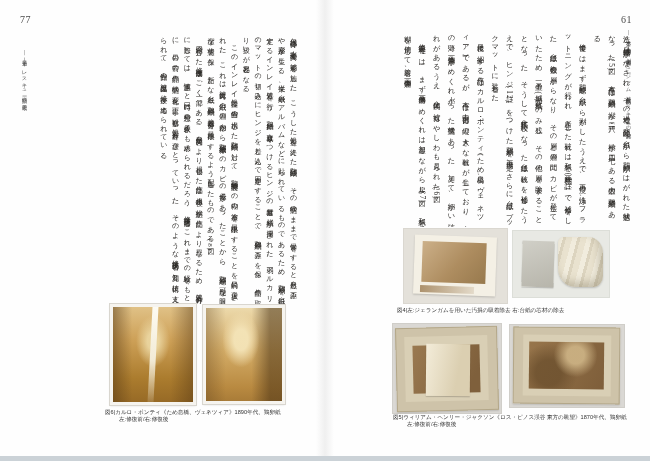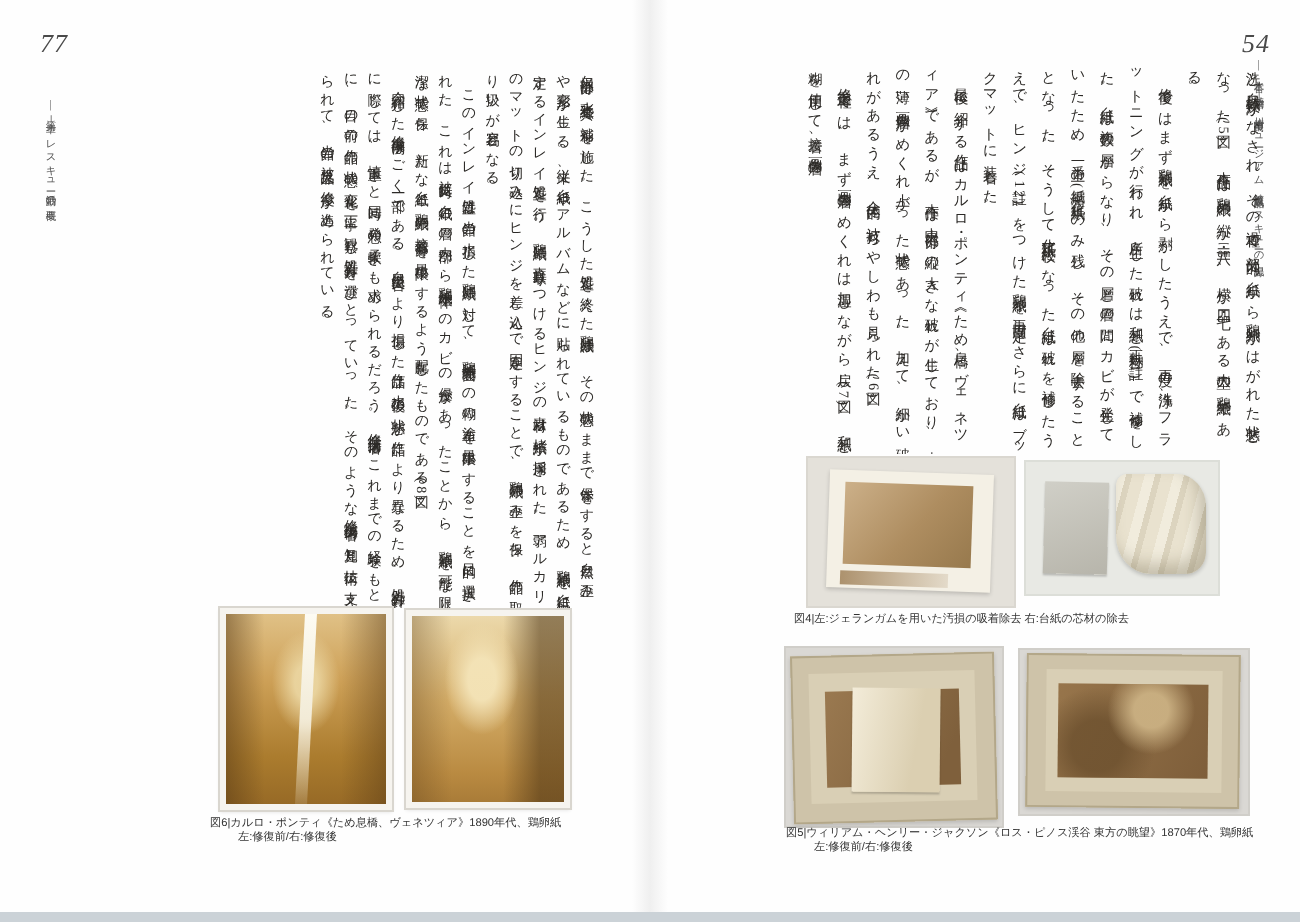--- a/index.html
+++ b/index.html
@@ -3,21 +3,21 @@
 <meta charset="utf-8">
 <style>
   html,body{margin:0;padding:0;background:#ffffff;}
   .screen{position:relative;width:650px;height:461px;background:#fefefe;overflow:hidden;
           font-family:"Liberation Serif","DejaVu Serif",serif;}
   
   .gutter{position:absolute;left:316px;top:0;width:18px;height:100%;
           background:linear-gradient(to right,rgba(0,0,0,0),rgba(110,110,110,.10) 50%,rgba(0,0,0,0));}
   .bottom-strip{position:absolute;left:0;bottom:0;width:100%;height:5px;background:#cbd2d7;}
   
-  .pagenum{position:absolute;font-size:13px;color:#4a4a4a;letter-spacing:.5px;font-style:italic;}
+  .pagenum{position:absolute;font-size:10px;color:#4a4a4a;letter-spacing:.5px;}
   .runhead{position:absolute;writing-mode:vertical-rl;font-size:5.2px;color:#4f4f4f;
            letter-spacing:.6px;white-space:nowrap;}
   
   .vbody{position:absolute;writing-mode:vertical-rl;color:#2c2a27;overflow:hidden;}
   .vbody-left{left:95px;top:32px;width:203px;height:272px;font-size:7px;line-height:11.8px;letter-spacing:1px;}
   .vbody-right{left:352px;top:30px;width:281px;height:197px;font-size:7.2px;line-height:14.6px;letter-spacing:1.2px;}
   .vbody p{margin:0;}
   
   .caption{position:absolute;font-size:5.6px;line-height:7.2px;color:#333;
            font-family:"Liberation Sans","DejaVu Sans",sans-serif;}
@@ -94,21 +94,21 @@
         <div class="layer f6r-img"></div>
       </div>
       <div class="caption" style="left:105px;top:409px;width:210px;">
         <div>図6|カルロ・ポンティ《ため息橋、ヴェネツィア》1890年代、鶏卵紙</div>
         <div class="l2">左:修復前/右:修復後</div>
       </div>
     </div>
   </div>
 
   <div>
-    <div class="pagenum" style="left:621px;top:14px;">54</div>
+    <div class="pagenum" style="left:621px;top:14px;">61</div>
     <div class="runhead" style="left:626px;top:30px;height:180px;">―水害と博物館──川崎市市民ミュージアム 被災収蔵品レスキューの記録―</div>
 
     <div class="vbody vbody-right">
         <p>洗と自然乾燥がなされ、その過程で部分的に台紙から鶏卵紙がはがれた状態となった(図5)。本作品は鶏卵紙の縦が二三・八㎝、横が四二・七㎝ある大型の鶏卵紙である。</p>
         <p>　修復ではまず鶏卵紙を台紙から剥がしたうえで、再度の洗浄、フラットニングが行われ、所々生じた破れは和紙と正麩糊(註11)で補修をした。台紙は複数の層からなり、その層と層の間にカビが発生していたため、一番上の紙層(化粧紙)のみ残し、その他の層を除去することとなった。そうして化粧紙一枚になった台紙は破れを補修したうえで、ヒンジ(註12)をつけた鶏卵紙を再度固定、さらに台紙はブックマットに装着した。</p>
         <p>　最後に紹介する作品はカルロ・ポンティ《ため息橋、ヴェネツィア》であるが、本作は中央部分に縦の大きな破れが生じており、表面の薄い画像層がめくれ上がった状態であった。加えて、細かい破れがあるうえ、全体的に波打ちやしわも見られた(図6)。</p>
         <p>　修復工程では、まず画像層のめくれは加湿しながら戻し(図7)、和紙と正麩糊を使用して接着、画像層の</p>
       </div>
 
     <div>

